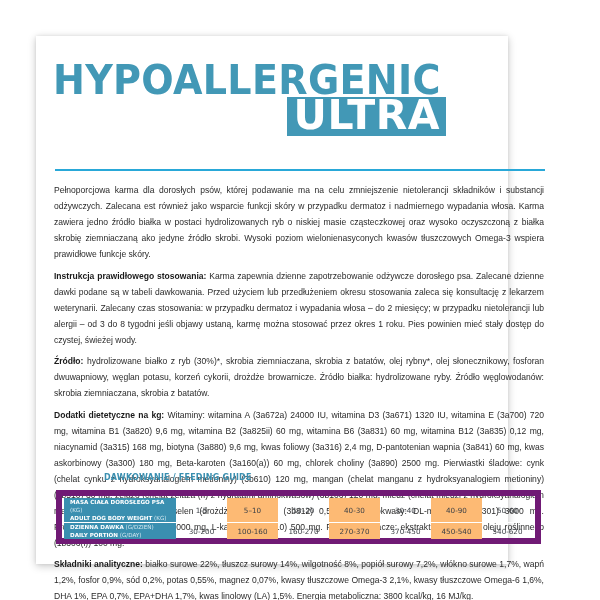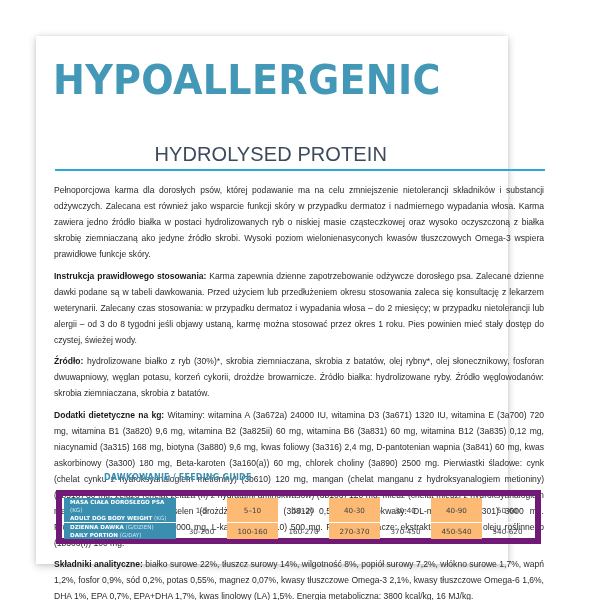--- a/index.html
+++ b/index.html
@@ -68,22 +68,24 @@
   tr.r1 td { border-bottom: 1px solid #ffffff; }
   td.shade { background: #fdba74; }
 </style>
 </head>
 <body>
 
 <div class="card">
 
   <div class="title-main">HYPOALLERGENIC</div>
 
+  <div class="ultra-box">
+    <div class="ultra-text">ULTRA</div>
+  </div>
 
-  <div class="subtitle">HYDROLYSED PROTEIN</div>
 
   <div class="divider"></div>
 
   <div class="body">
     <p>Pełnoporcjowa karma dla dorosłych psów, której podawanie ma na celu zmniejszenie nietolerancji składników i substancji odżywczych. Zalecana est również jako wsparcie funkcji skóry w przypadku dermatoz i nadmiernego wypadania włosa. Karma zawiera jedno źródło białka w postaci hydrolizowanych ryb o niskiej masie cząsteczkowej oraz wysoko oczyszczoną z białka skrobię ziemniaczaną ako jedyne źródło skrobi. Wysoki poziom wielonienasyconych kwasów tłuszczowych Omega-3 wspiera prawidłowe funkcje skóry.</p>
     <p><b>Instrukcja prawidłowego stosowania:</b><span> Karma zapewnia dzienne zapotrzebowanie odżywcze dorosłego psa. Zalecane dzienne dawki podane są w tabeli dawkowania. Przed użyciem lub przedłużeniem okresu stosowania zaleca się konsultację z lekarzem weterynarii. Zalecany czas stosowania: w przypadku dermatoz i wypadania włosa – do 2 miesięcy; w przypadku nietolerancji lub alergii – od 3 do 8 tygodni jeśli objawy ustaną, karmę można stosować przez okres 1 roku. Pies powinien mieć stały dostęp do czystej, świeżej wody.</span></p>
     <p><b>Źródło:</b><span> hydrolizowane białko z ryb (30%)*, skrobia ziemniaczana, skrobia z batatów, olej rybny*, olej słonecznikowy, fosforan dwuwapniowy, węglan potasu, korzeń cykorii, drożdże browarnicze. Źródło białka: hydrolizowane ryby. Źródło węglowodanów: skrobia ziemniaczana, skrobia z batatów.</span></p>
     <p><b>Dodatki dietetyczne na kg:</b><span> Witaminy: witamina A (3a672a) 24000 IU, witamina D3 (3a671) 1320 IU, witamina E (3a700) 720 mg, witamina B1 (3a820) 9,6 mg, witamina B2 (3a825ii) 60 mg, witamina B6 (3a831) 60 mg, witamina B12 (3a835) 0,12 mg, niacynamid (3a315) 168 mg, biotyna (3a880) 9,6 mg, kwas foliowy (3a316) 2,4 mg, D-pantotenian wapnia (3a841) 60 mg, kwas askorbinowy (3a300) 180 mg, Beta-karoten (3a160(a)) 60 mg, chlorek choliny (3a890) 2500 mg. Pierwiastki śladowe: cynk (chelat cynku z hydroksyanalogiem metioniny) (3b610) 120 mg, mangan (chelat manganu z hydroksyanalogiem metioniny) (3b510) 30 mg, żelazo (chelat żelaza (II) z hydratami aminokwasów) (3b106) 120 mg, miedź (chelat miedzi z hydroksyanalogiem metioniny) (3b4.10) 12 mg, selen (drożdże selenowe) (3b812) 0,5 mg. Aminokwasy: DL-metionina (3c301) 3000 mg. Prowitaminy: tauryna (3a370) 1000 mg, L-karnityna (3a910) 500 mg. Przeciwutleniacze: ekstrakt tokoferolu z oleju roślinnego (1b306(i)) 100 mg.</span></p>
     <p><b>Składniki analityczne:</b><span> białko surowe 22%, tłuszcz surowy 14%, wilgotność 8%, popiół surowy 7,2%, włókno surowe 1,7%, wapń 1,2%, fosfor 0,9%, sód 0,2%, potas 0,55%, magnez 0,07%, kwasy tłuszczowe Omega-3 2,1%, kwasy tłuszczowe Omega-6 1,6%, DHA 1%, EPA 0,7%, EPA+DHA 1,7%, kwas linolowy (LA) 1,5%. Energia metaboliczna: 3800 kcal/kg, 16 MJ/kg.</span></p>
     <p>*śledź</p>

